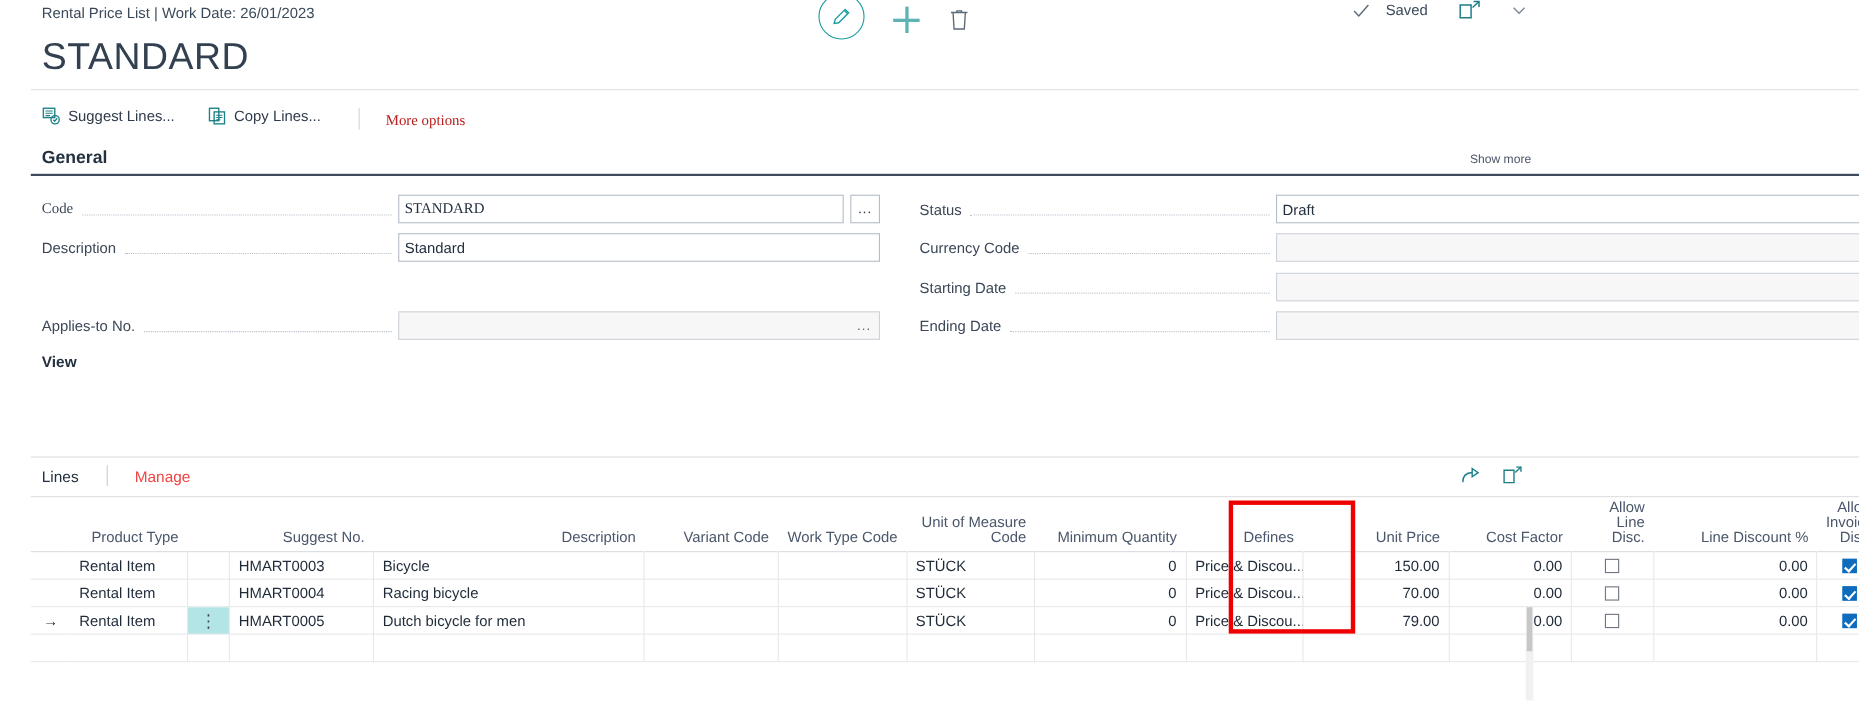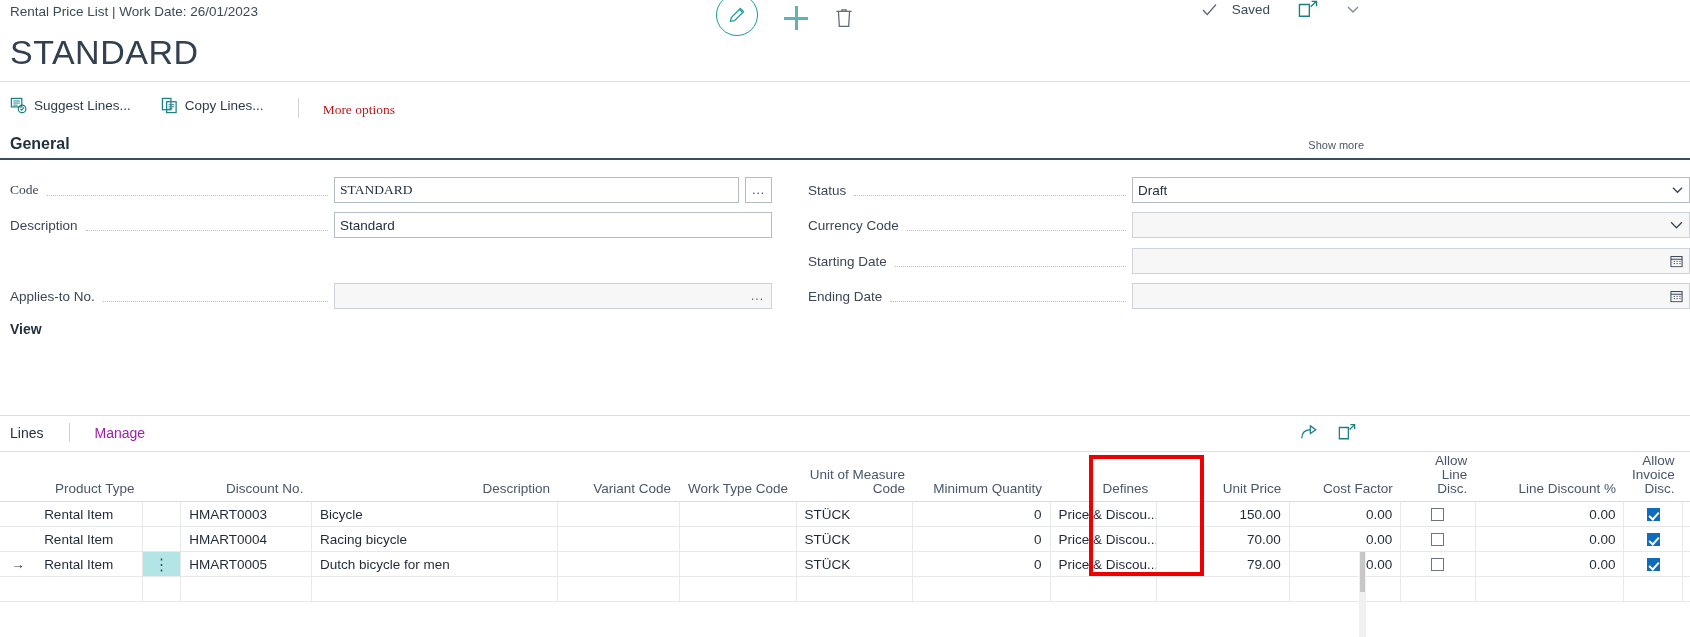--- a/index.html
+++ b/index.html
@@ -12,20 +12,21 @@
     height: 637px;
     overflow: hidden;
     font-family: "Liberation Sans", sans-serif;
     color: #2f3a4a;
     -webkit-font-smoothing: antialiased;
   }
   .page {
     position: relative;
     width: 1366px;
     height: 637px;
+    margin-left: 28px;
   }
 
   
   .topbar {
     position: relative;
     height: 30px;
   }
   .breadcrumb {
     position: absolute;
     left: 10px;
@@ -242,21 +243,21 @@
     left: 10px;
     display: flex;
     align-items: center;
     font-size: 14px;
   }
   .lines-tab-title { color: #23303f; }
   .lines-tab-sep {
     width: 1px; height: 19px; background: #c9ced4;
     margin: 0 24px 0 26px;
   }
-  .lines-tab-manage { color: #a21caf; }
+  .lines-tab-manage { color: #ef4444; }
   .lines-icons {
     position: absolute;
     right: 10px;
     display: flex;
     align-items: center;
     gap: 20px;
   }
 
   
   .grid {
@@ -553,21 +554,21 @@
         <col style="width:70px">
         <col style="width:140px">
         <col style="width:55px">
         <col style="width:7px">
       </colgroup>
       <thead>
         <tr>
           <th></th>
           <th>Product Type</th>
           <th></th>
-          <th>Discount No.</th>
+          <th>Suggest No.</th>
           <th>Description</th>
           <th>Variant Code</th>
           <th>Work Type Code</th>
           <th>Unit of Measure Code</th>
           <th class="num">Minimum Quantity</th>
           <th>Defines</th>
           <th class="num">Unit Price</th>
           <th class="num">Cost Factor</th>
           <th>Allow Line Disc.</th>
           <th class="num">Line Discount %</th>

